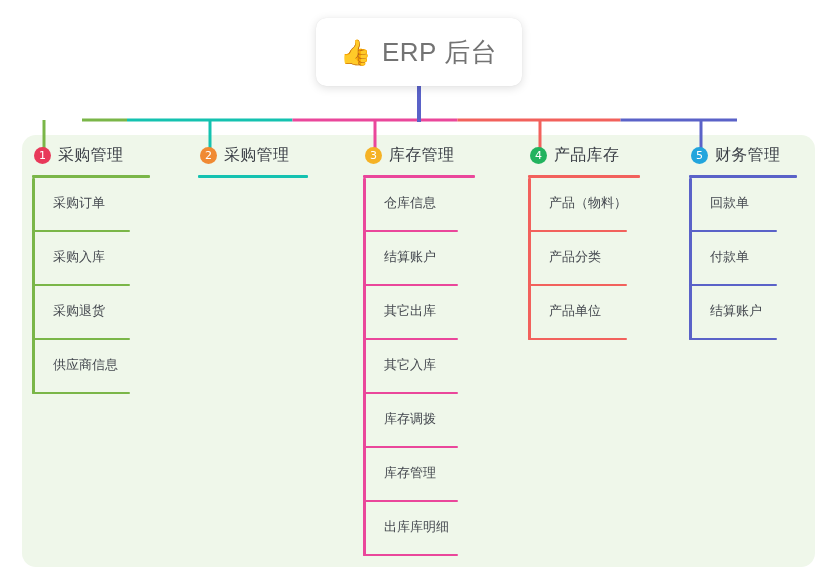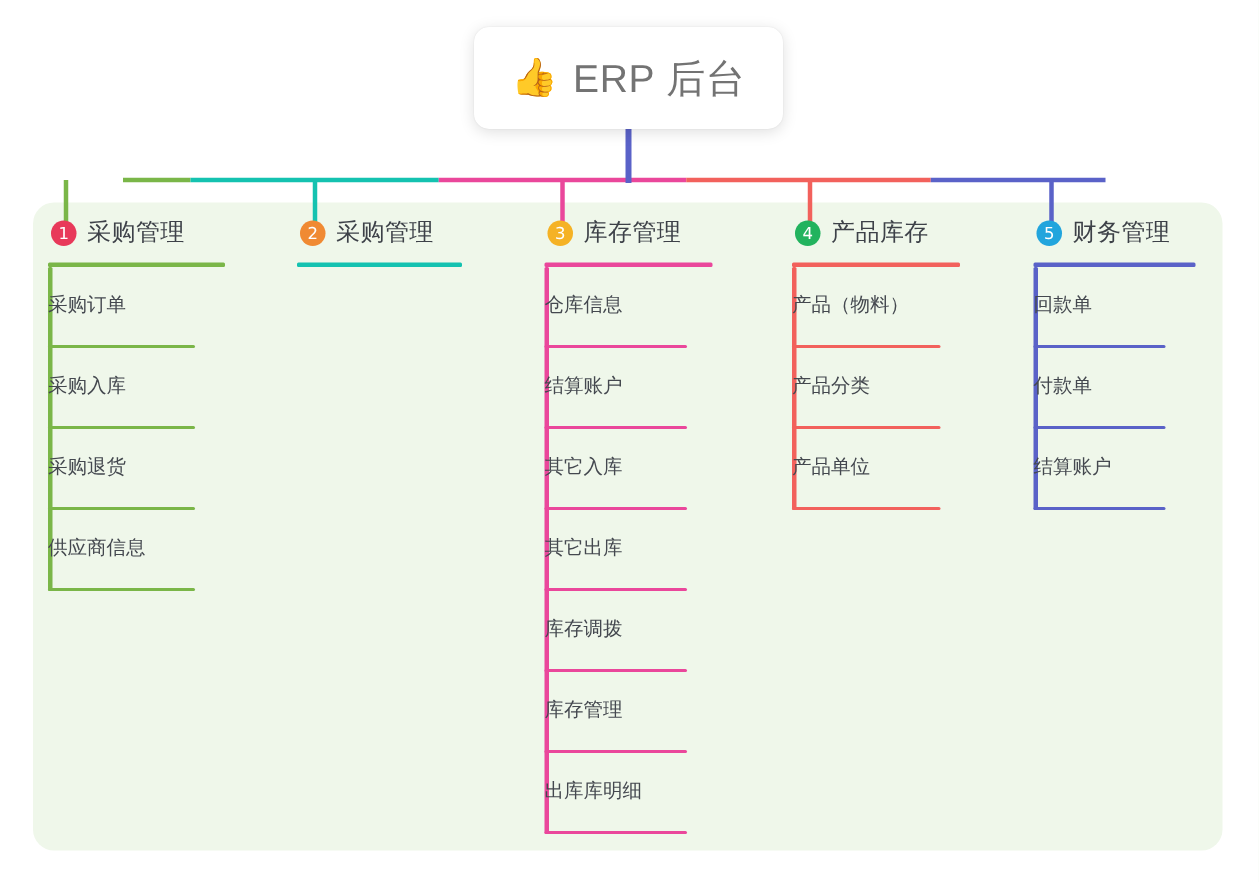--- a/index.html
+++ b/index.html
@@ -85,20 +85,21 @@
     height: 54px;
     display: flex; align-items: center;
   }
   .leaf-rule {
     position: absolute; left: 0; bottom: 0;
     height: 2px; border-radius: 1px;
   }
   .leaf-text {
     font-size: 13px; color: #44484f;
     white-space: nowrap;
+    padding-left: 21px;
     padding-bottom: 4px;
   }
 </style>
 </head>
 <body>
 
 <div id="root">
 
   <div class="title-card">
     <span class="title-emoji">👍</span>
@@ -166,25 +167,25 @@
           <div class="leaf">
             <div class="leaf-rule" style="width: 95px; background: rgb(234, 71, 155);"></div>
             <span class="leaf-text">仓库信息</span>
           </div>
           <div class="leaf">
             <div class="leaf-rule" style="width: 95px; background: rgb(234, 71, 155);"></div>
             <span class="leaf-text">结算账户</span>
           </div>
           <div class="leaf">
             <div class="leaf-rule" style="width: 95px; background: rgb(234, 71, 155);"></div>
+            <span class="leaf-text">其它出库</span>
+          </div>
+          <div class="leaf">
+            <div class="leaf-rule" style="width: 95px; background: rgb(234, 71, 155);"></div>
             <span class="leaf-text">其它入库</span>
-          </div>
-          <div class="leaf">
-            <div class="leaf-rule" style="width: 95px; background: rgb(234, 71, 155);"></div>
-            <span class="leaf-text">其它出库</span>
           </div>
           <div class="leaf">
             <div class="leaf-rule" style="width: 95px; background: rgb(234, 71, 155);"></div>
             <span class="leaf-text">库存调拨</span>
           </div>
           <div class="leaf">
             <div class="leaf-rule" style="width: 95px; background: rgb(234, 71, 155);"></div>
             <span class="leaf-text">库存管理</span>
           </div>
           <div class="leaf">

